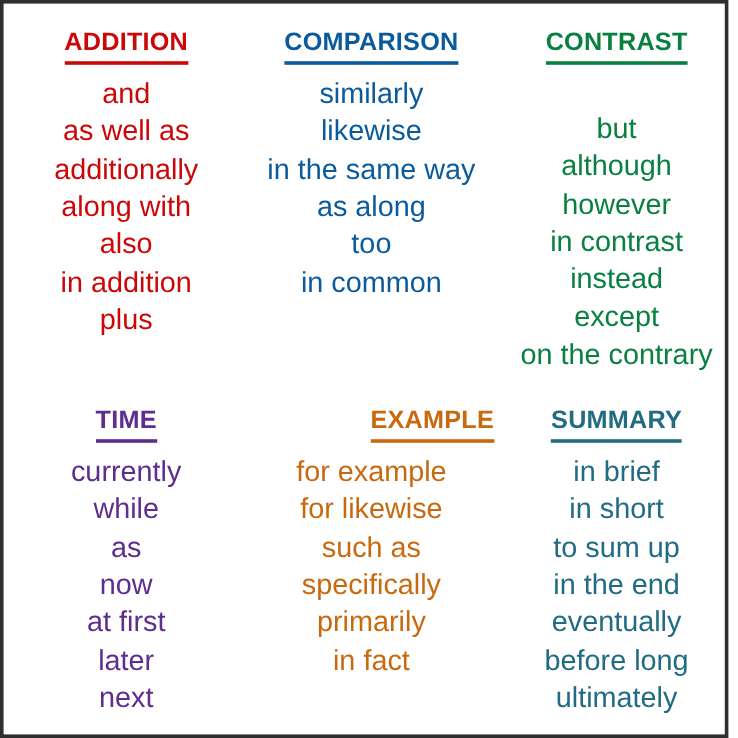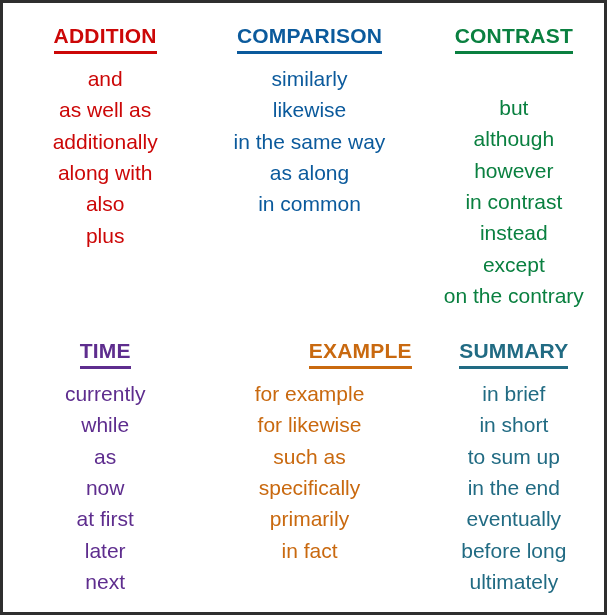--- a/index.html
+++ b/index.html
@@ -50,21 +50,21 @@
     white-space: nowrap;
   }
   .words {
     list-style: none;
     margin: 0;
     padding: 0;
     text-align: center;
     width: 100%;
   }
   .words li {
-    font-size: 21px;
+    font-size: 24px;
     line-height: 31.3px;
     white-space: nowrap;
   }
 
   
   .c-addition   { color: #cc0707; }
   .c-comparison { color: #0b5a9c; }
   .c-contrast   { color: #0a8040; gap: 29px; }
   .c-time       { color: #5e2d8e; }
   .c-example    { color: #c9690f; }
@@ -77,31 +77,33 @@
   <div class="grid">
 
     <div class="cell cell-r1 c-addition" style="color: rgb(204, 7, 7);">
       <div class="heading">ADDITION</div>
       <ul class="words">
         <li>and</li>
         <li>as well as</li>
         <li>additionally</li>
         <li>along with</li>
         <li>also</li>
+        <li>in addition</li>
         <li>plus</li>
       </ul>
     </div>
 
     <div class="cell cell-r1 c-comparison" style="color: rgb(11, 90, 156);">
       <div class="heading">COMPARISON</div>
       <ul class="words">
         <li>similarly</li>
         <li>likewise</li>
         <li>in the same way</li>
         <li>as along</li>
+        <li>too</li>
         <li>in common</li>
       </ul>
     </div>
 
     <div class="cell cell-r1 c-contrast" style="color: rgb(10, 128, 64);">
       <div class="heading">CONTRAST</div>
       <ul class="words">
         <li>but</li>
         <li>although</li>
         <li>however</li>

